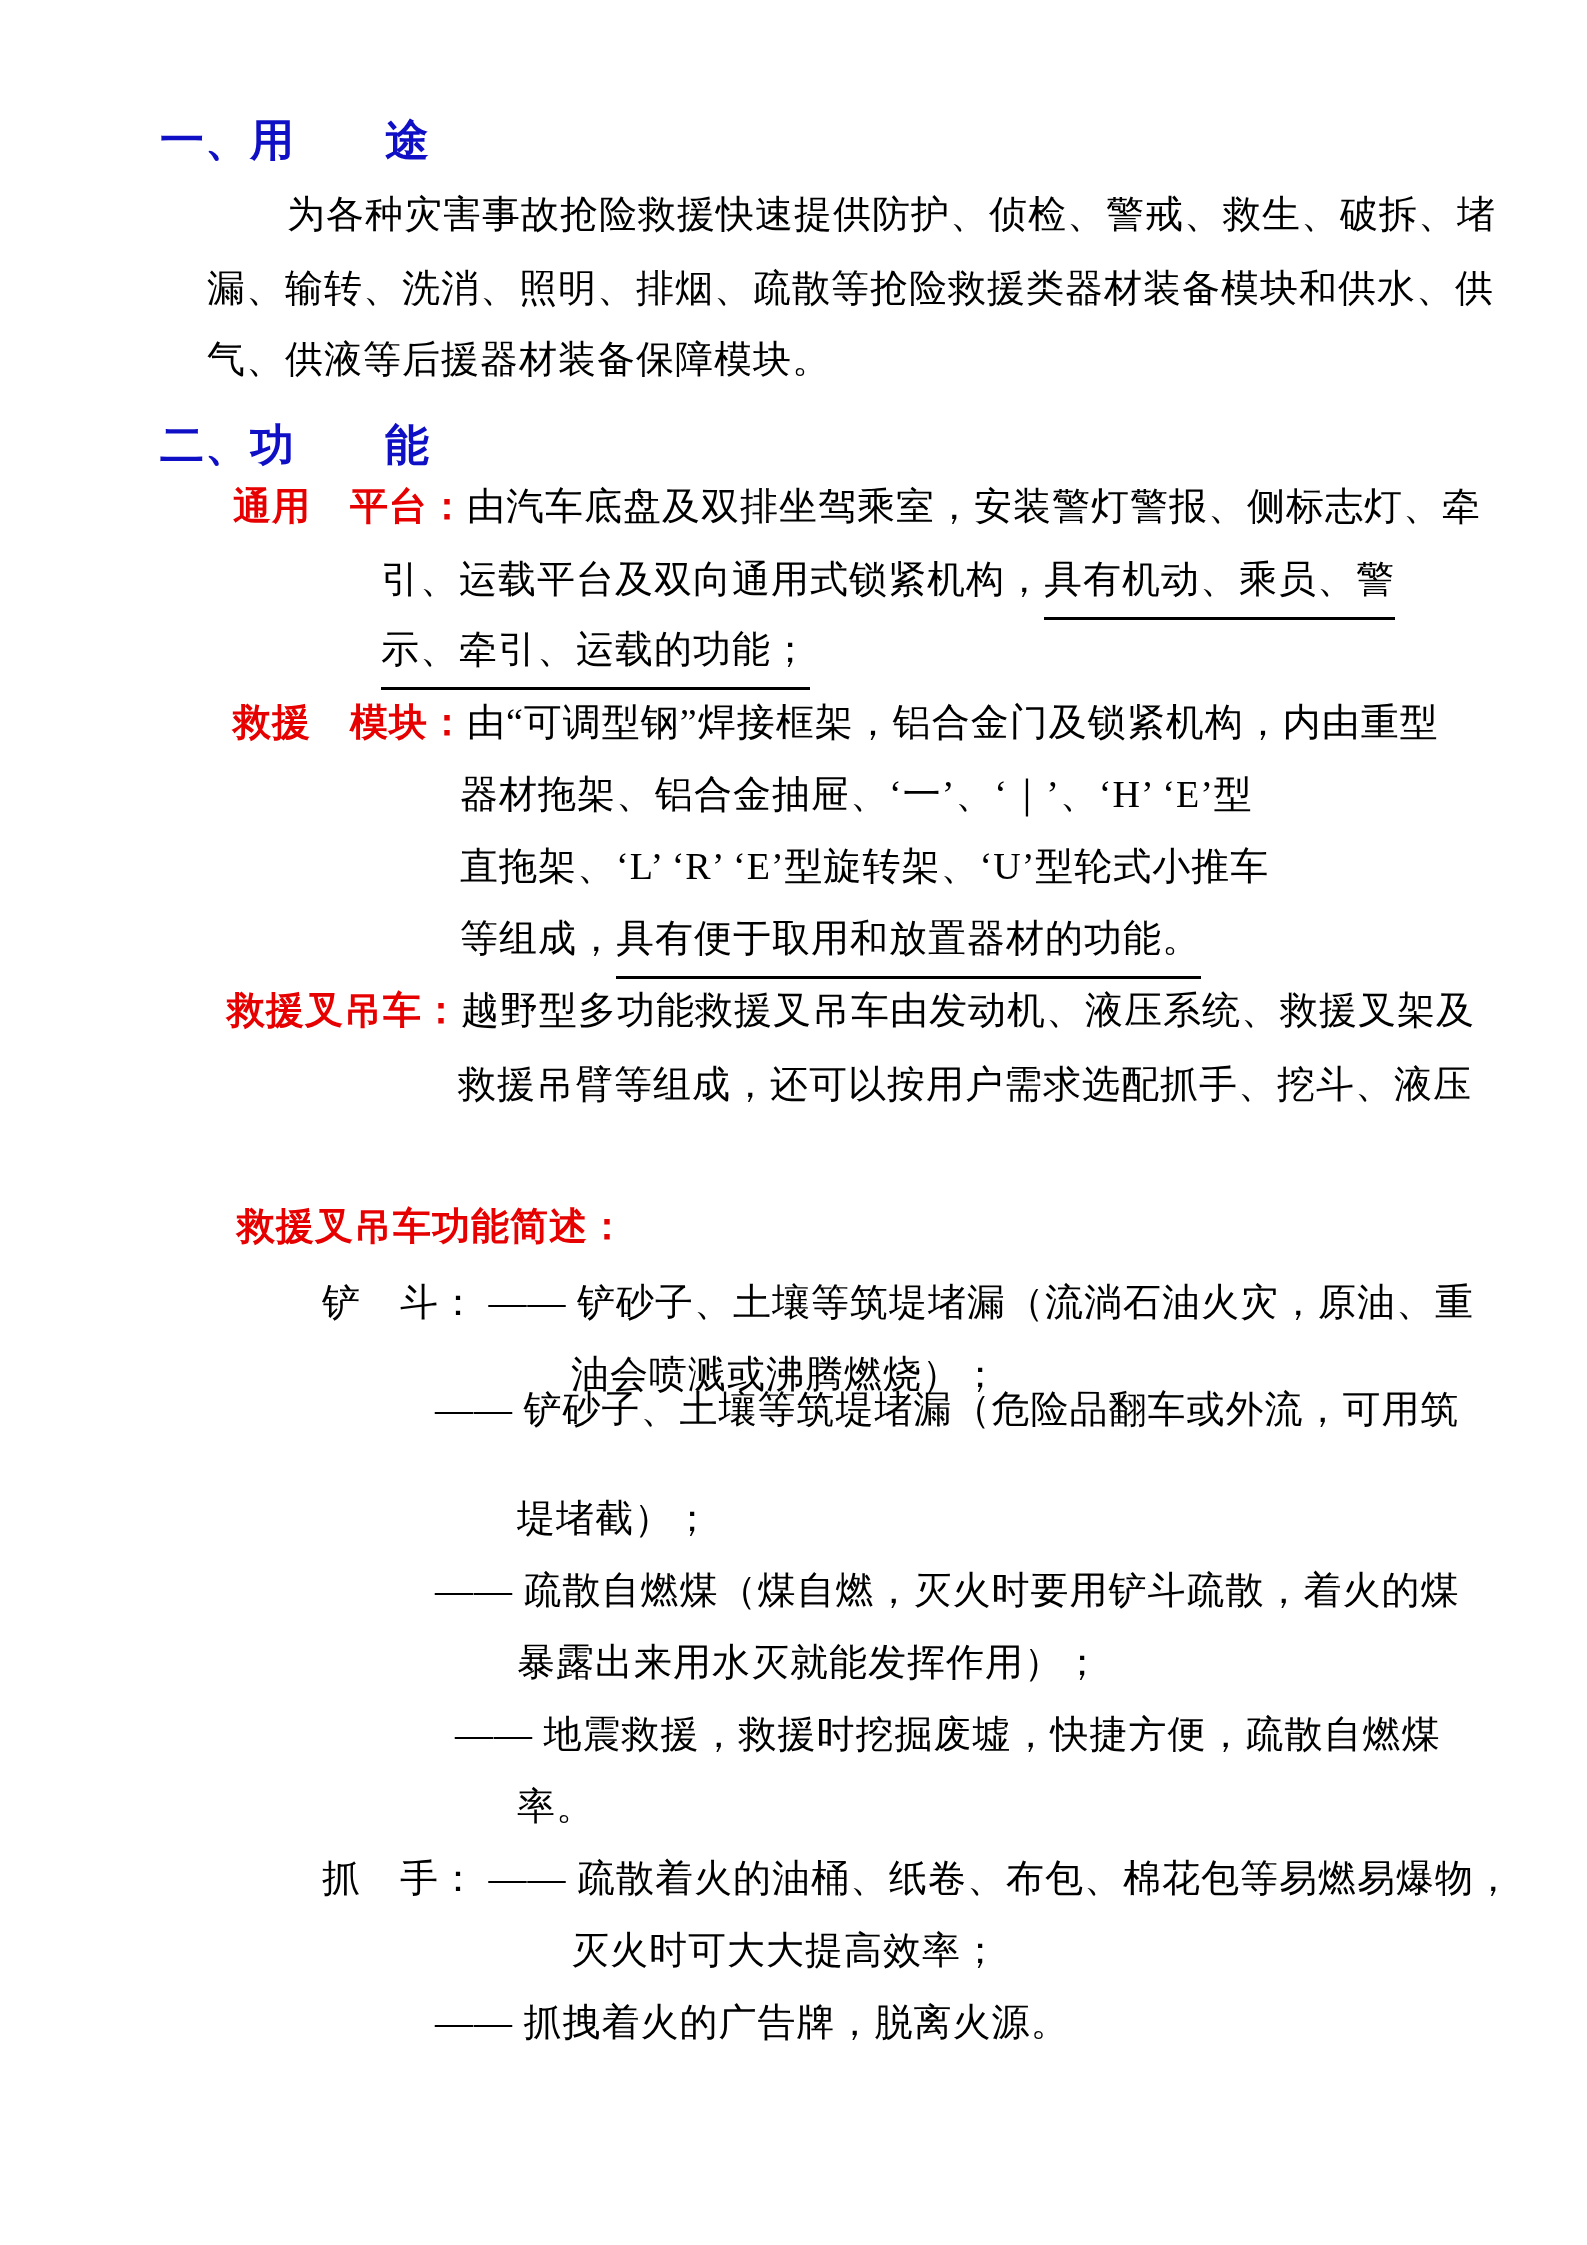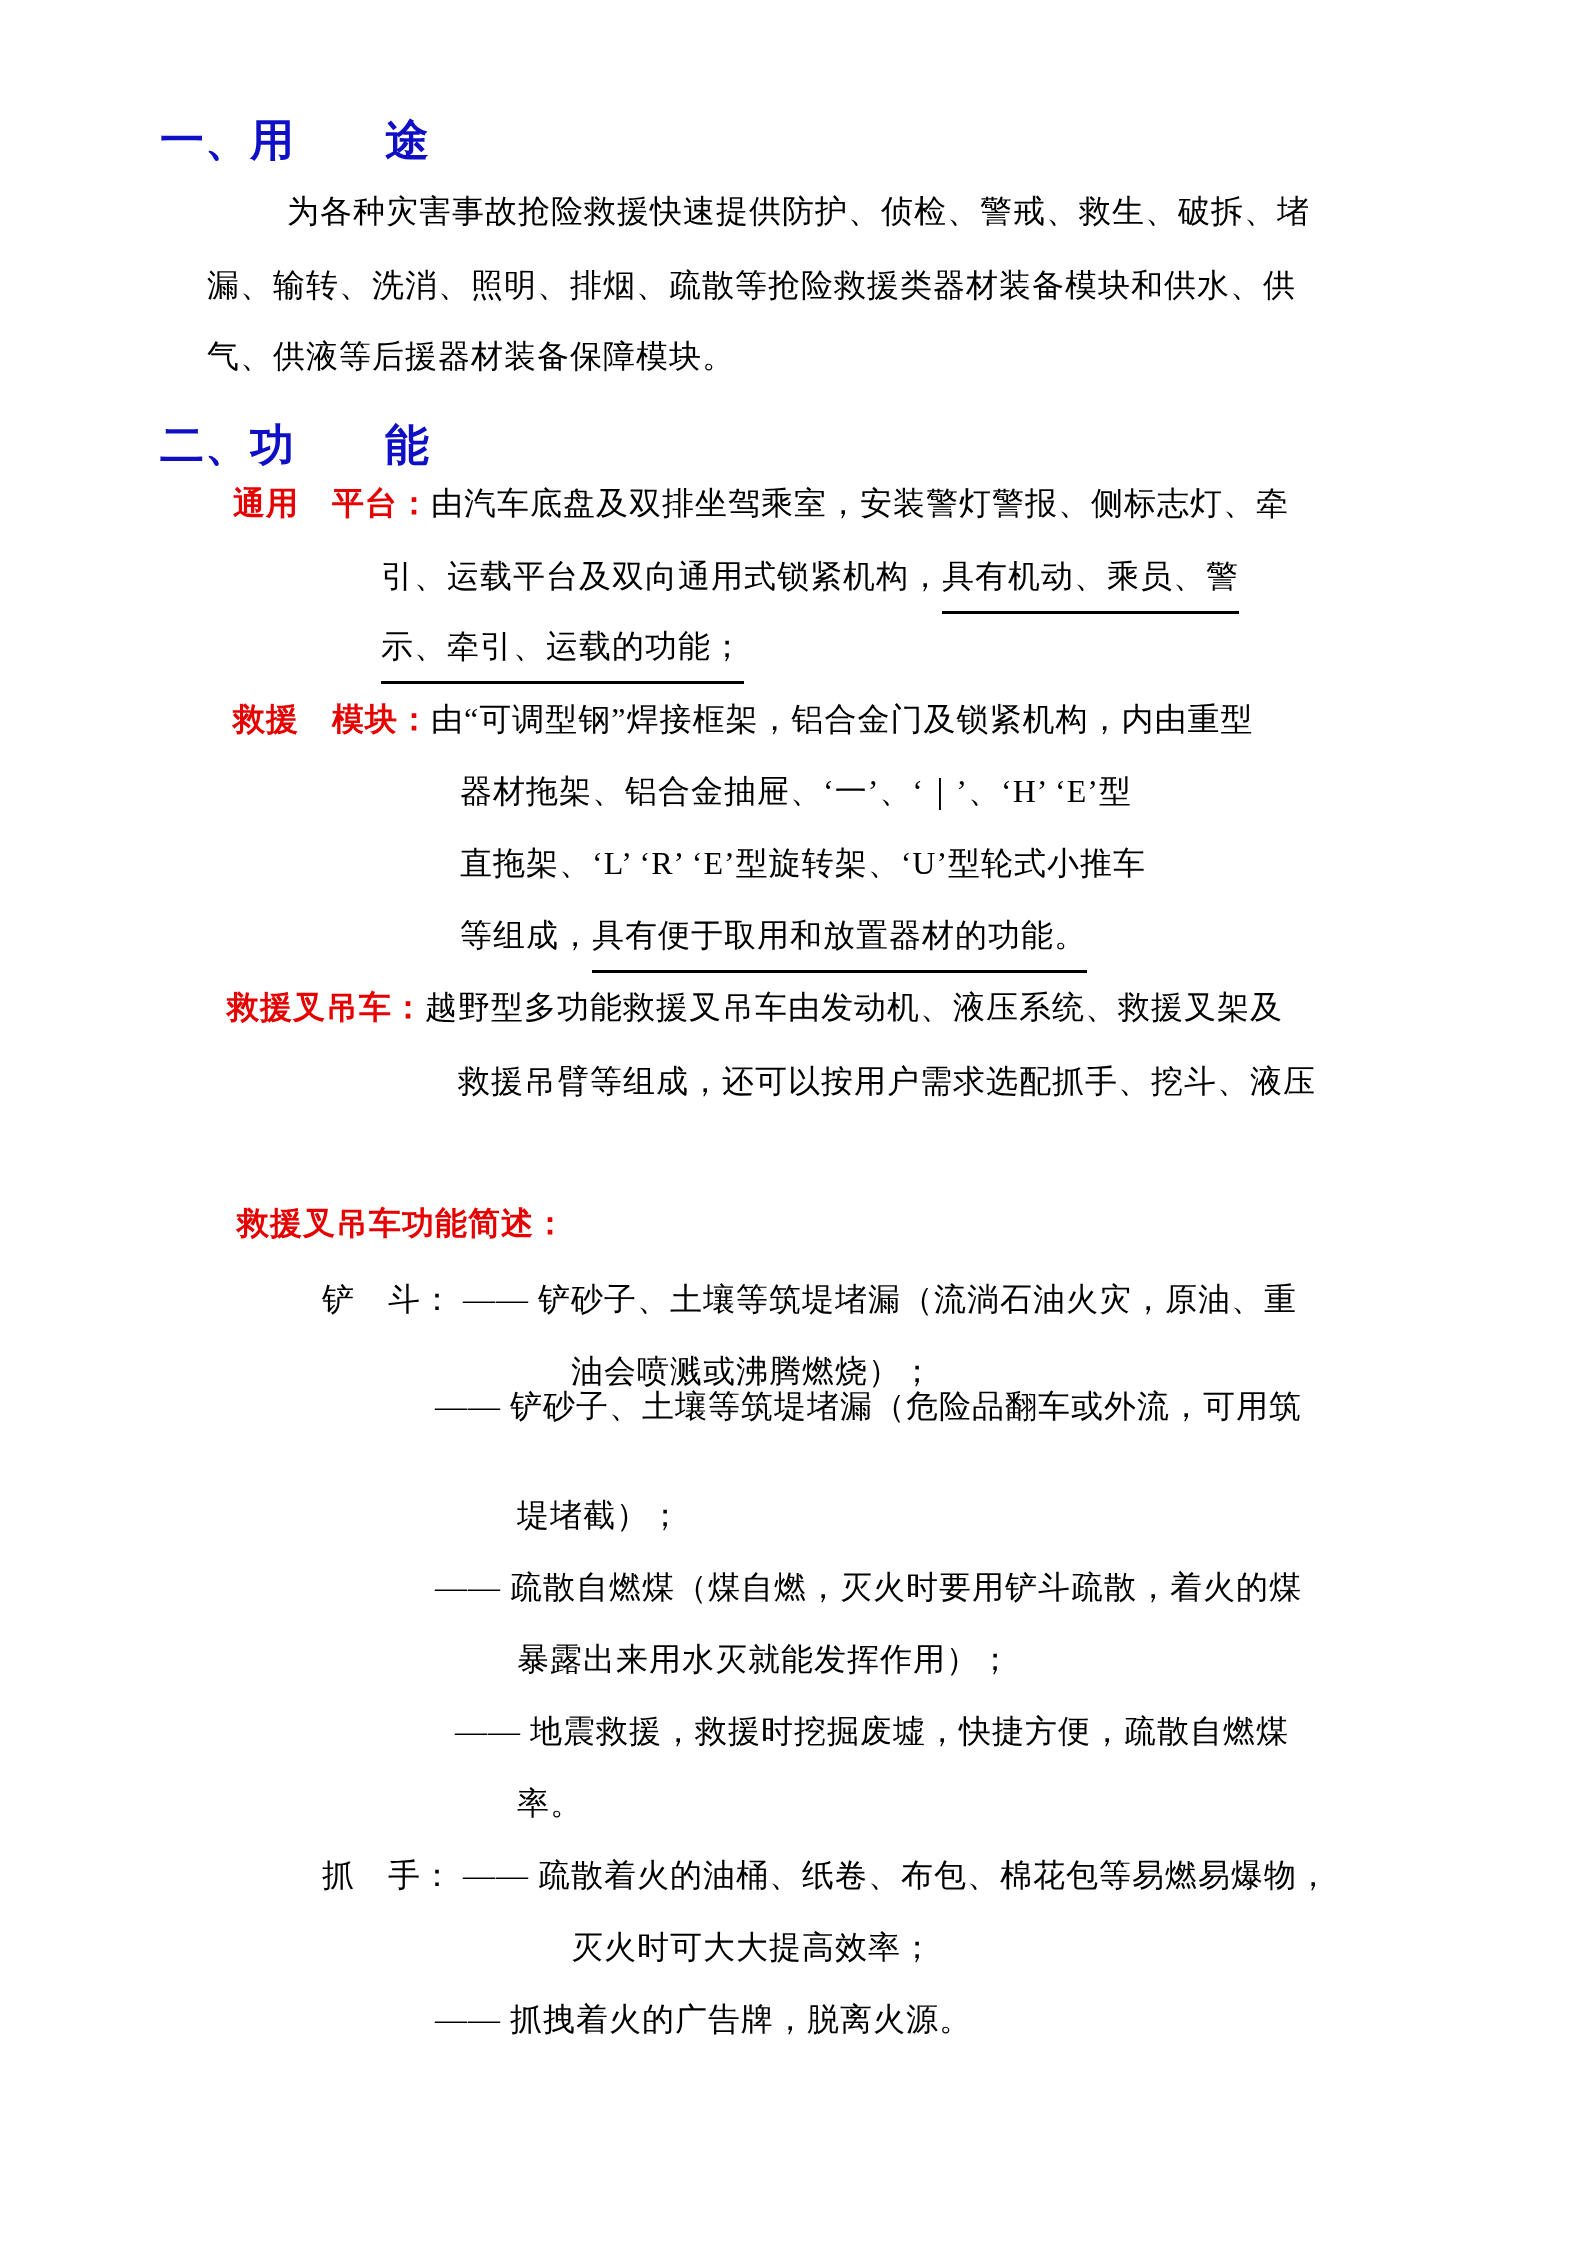--- a/index.html
+++ b/index.html
@@ -11,21 +11,21 @@
     overflow:hidden;
     font-family:"Liberation Serif","DejaVu Serif",serif;
     color:#000000;
     border-radius:19px;
   }
   .doc-body{position:absolute;inset:0;}
   .line{
     position:absolute;
     white-space:pre;
     line-height:1;
-    font-size:32px;
+    font-size:38px;
     letter-spacing:1px;
   }
   .line.heading{font-size:44px;}
   .seg{display:inline;}
   .seg.b{font-weight:bold;}
   .seg.u{border-bottom:3px solid #000;padding-bottom:17px;}
 </style>
 </head>
 <body>
 

